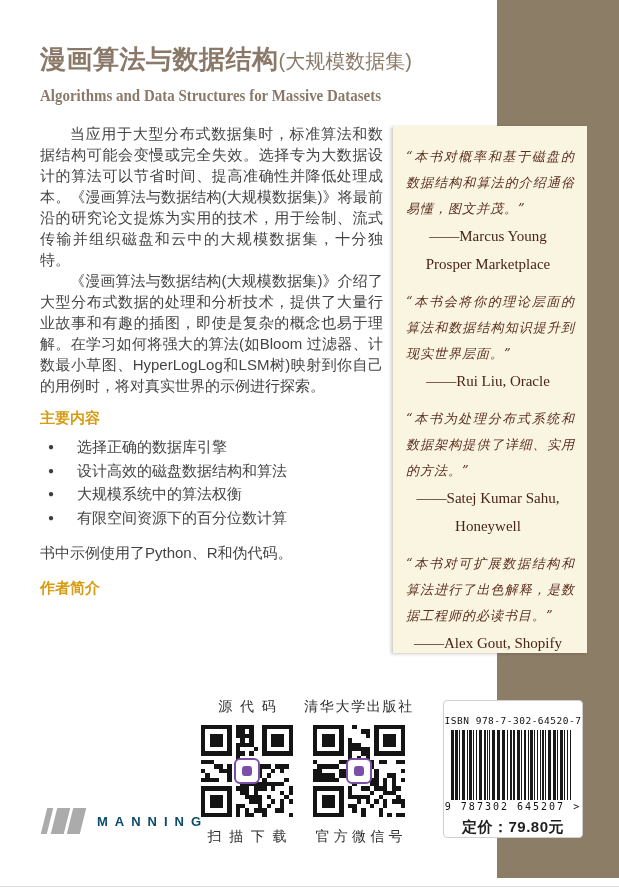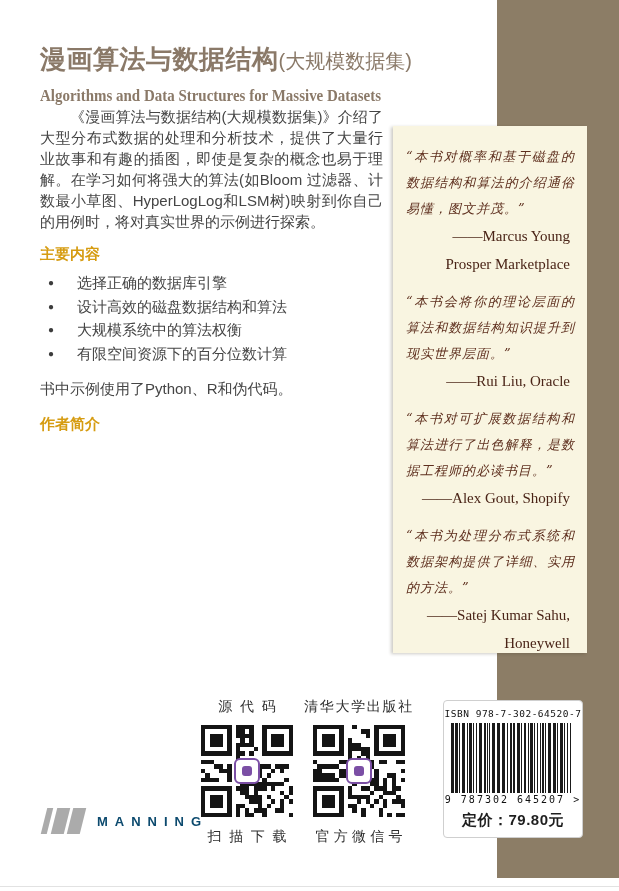--- a/index.html
+++ b/index.html
@@ -36,21 +36,21 @@
     background:#f9f5e1;box-sizing:border-box;padding:18px 12px 0 13px;
     box-shadow:-2px 1px 3px rgba(60,50,30,0.25);
   }
   .t-block{margin-bottom:11px;}
   .t-quote{
     font-family:"DejaVu Serif",serif;font-style:italic;color:#5e2f1e;
     font-size:13px;line-height:26px;letter-spacing:1px;text-align:justify;
   }
   .t-attr{
     font-family:"Liberation Serif",serif;color:#4a2417;font-size:15px;line-height:28px;
-    text-align:right;padding-right:5px;
+    text-align:center;padding-right:5px;
   }
 
   
   .manning{position:absolute;left:44px;top:808px;display:flex;align-items:center;z-index:1;}
   .m-icon{display:inline-flex;align-items:flex-end;margin-right:14px;}
   .m-icon i{display:block;background:#ababab;transform:skewX(-14deg);}
   .m-icon .b1{width:6px;height:26px;margin-right:4px;}
   .m-icon .b2{width:13px;height:26px;margin-right:3px;}
   .m-icon .b3{width:13px;height:26px;}
   .m-text{color:#0c4a6e;font-size:13px;font-weight:700;letter-spacing:7px;}
@@ -70,41 +70,42 @@
     position:absolute;left:50%;top:50%;width:22px;height:22px;transform:translate(-50%,-50%);
     background:#ffffff;border:2px solid #7b4fa5;border-radius:6px;z-index:2;
     display:flex;align-items:center;justify-content:center;
   }
   .qr .qr-logo i{display:block;width:10px;height:10px;border-radius:3px;background:#7b4fa5;}
   .qr-bottom{margin-top:11px;}
 
   .barcode-card{
     position:absolute;left:443px;top:700px;width:140px;height:138px;z-index:2;
     background:#ffffff;border:1px solid #cfcfcf;border-radius:4px;box-sizing:border-box;
-    text-align:center;padding-top:7px;
+    text-align:center;padding-top:14px;
   }
   .isbn{font-family:"DejaVu Sans Mono",monospace;font-size:9.5px;color:#111;letter-spacing:0.5px;white-space:nowrap;}
   .bars{width:124px;height:70px;margin:4px auto 0;display:flex;align-items:stretch;overflow:hidden;}
   .bars i{background:#1a1a1a;height:100%;flex:none;}
   .digits{font-family:"DejaVu Sans Mono",monospace;font-size:10px;color:#111;letter-spacing:2px;margin-top:1px;white-space:nowrap;}
   .price{font-size:15px;font-weight:600;color:#1e1e1e;margin-top:6px;letter-spacing:0.5px;}
 </style>
 </head>
 <body>
 
 <div class="page">
 
   <div class="brown-panel"></div>
 
   <div class="left-col">
     <div class="title-row">
       <span class="t-main">漫画算法与数据结构</span><span class="t-paren">(大规模数据集)</span>
     </div>
     <div class="subtitle">Algorithms and Data Structures for Massive Datasets</div>
 
+    <p class="para first indent">当应用于大型分布式数据集时，标准算法和数据结构可能会变慢或完全失效。选择专为大数据设计的算法可以节省时间、提高准确性并降低处理成本。《漫画算法与数据结构(大规模数据集)》将最前沿的研究论文提炼为实用的技术，用于绘制、流式传输并组织磁盘和云中的大规模数据集，十分独特。</p>
     <p class="para indent">《漫画算法与数据结构(大规模数据集)》介绍了大型分布式数据的处理和分析技术，提供了大量行业故事和有趣的插图，即使是复杂的概念也易于理解。在学习如何将强大的算法(如Bloom 过滤器、计数最小草图、HyperLogLog和LSM树)映射到你自己的用例时，将对真实世界的示例进行探索。</p>
 
     <div class="gold toc-heading">主要内容</div>
     <ul class="toc">
       <li>选择正确的数据库引擎</li>
       <li>设计高效的磁盘数据结构和算法</li>
       <li>大规模系统中的算法权衡</li>
       <li>有限空间资源下的百分位数计算</li>
     </ul>
 
@@ -117,26 +118,26 @@
     <div class="t-block">
       <div class="t-quote">“本书对概率和基于磁盘的数据结构和算法的介绍通俗易懂，图文并茂。”</div>
       <div class="t-attr">——Marcus Young</div>
       <div class="t-attr">Prosper Marketplace</div>
     </div>
     <div class="t-block">
       <div class="t-quote">“本书会将你的理论层面的算法和数据结构知识提升到现实世界层面。”</div>
       <div class="t-attr">——Rui Liu, Oracle</div>
     </div>
     <div class="t-block">
+      <div class="t-quote">“本书为处理分布式系统和数据架构提供了详细、实用的方法。”</div>
+      <div class="t-attr">——Satej Kumar Sahu, Honeywell</div>
+    </div>
+    <div class="t-block">
       <div class="t-quote">“本书对可扩展数据结构和算法进行了出色解释，是数据工程师的必读书目。”</div>
       <div class="t-attr">——Alex Gout, Shopify</div>
-    </div>
-    <div class="t-block">
-      <div class="t-quote">“本书为处理分布式系统和数据架构提供了详细、实用的方法。”</div>
-      <div class="t-attr">——Satej Kumar Sahu, Honeywell</div>
     </div>
   </div>
 
   <div class="manning">
     <span class="m-icon">
         <i class="b1"></i>
         <i class="b2"></i>
         <i class="b3"></i>
       </span>
     <span class="m-text">MANNING</span>

